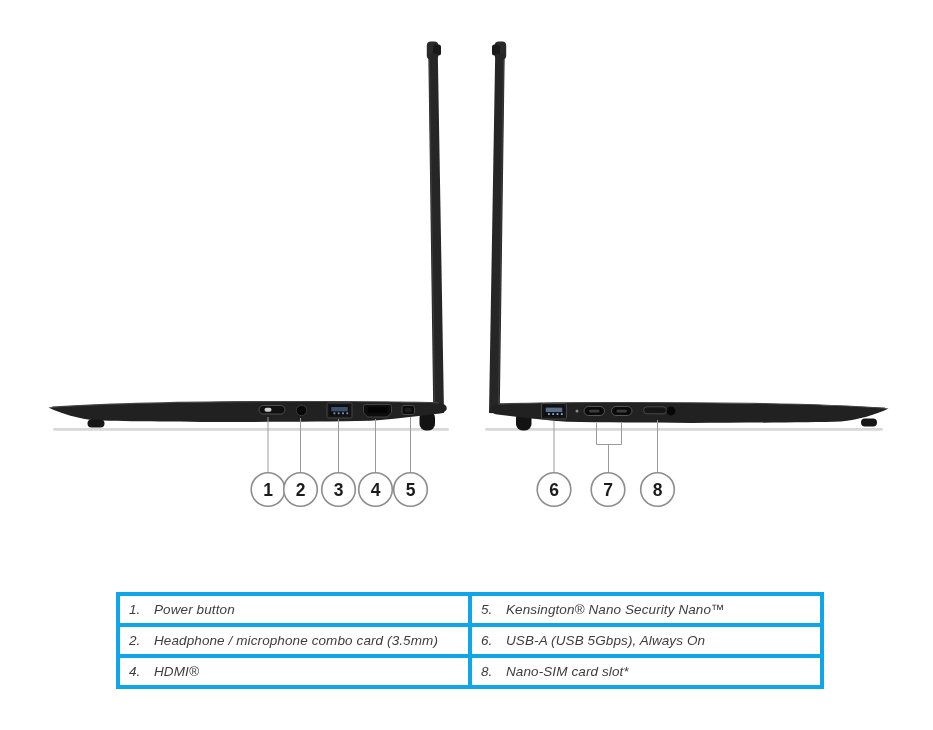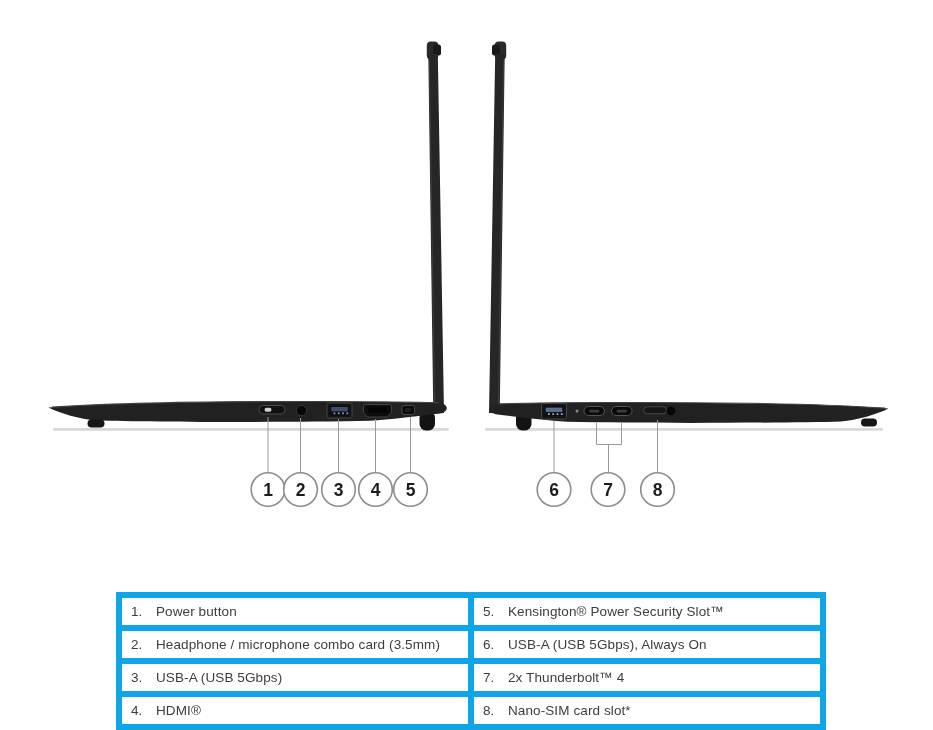--- a/index.html
+++ b/index.html
@@ -31,26 +31,27 @@
     position: absolute;
     left: 116px;
     top: 592px;
     width: 704px;
     border-collapse: collapse;
     table-layout: fixed;
     font-size: 13.5px;
     color: #3d3d3d;
   }
   table.legend td {
-    border: 6px solid #0ea5e9;
+    border: 4px solid #0ea5e9;
     height: 27px;
     padding: 0 6px 0 9px;
     vertical-align: middle;
     white-space: nowrap;
     overflow: hidden;
+    font-style: italic;
   }
   .legend .num {
     display: inline-block;
     width: 25px;
   }
   .legend .lbl {
     letter-spacing: 0.1px;
   }
 </style>
 </head>
@@ -211,37 +212,29 @@
     <colgroup>
         <col style="width:352px">
         <col style="width:352px">
       </colgroup>
     <tbody>
       <tr>
         <td>
           <span class="num">1.</span><span class="lbl">Power button</span>
         </td>
         <td>
-          <span class="num">5.</span><span class="lbl">Kensington® Power Security Slot™</span>
+          <span class="num">5.</span><span class="lbl">Kensington® Nano Security Nano™</span>
         </td>
       </tr>
       <tr>
         <td>
           <span class="num">2.</span><span class="lbl">Headphone / microphone combo card (3.5mm)</span>
         </td>
         <td>
           <span class="num">6.</span><span class="lbl">USB-A (USB 5Gbps), Always On</span>
-        </td>
-      </tr>
-      <tr>
-        <td>
-          <span class="num">3.</span><span class="lbl">USB-A (USB 5Gbps)</span>
-        </td>
-        <td>
-          <span class="num">7.</span><span class="lbl">2x Thunderbolt™ 4</span>
         </td>
       </tr>
       <tr>
         <td>
           <span class="num">4.</span><span class="lbl">HDMI®</span>
         </td>
         <td>
           <span class="num">8.</span><span class="lbl">Nano-SIM card slot*</span>
         </td>
       </tr>

